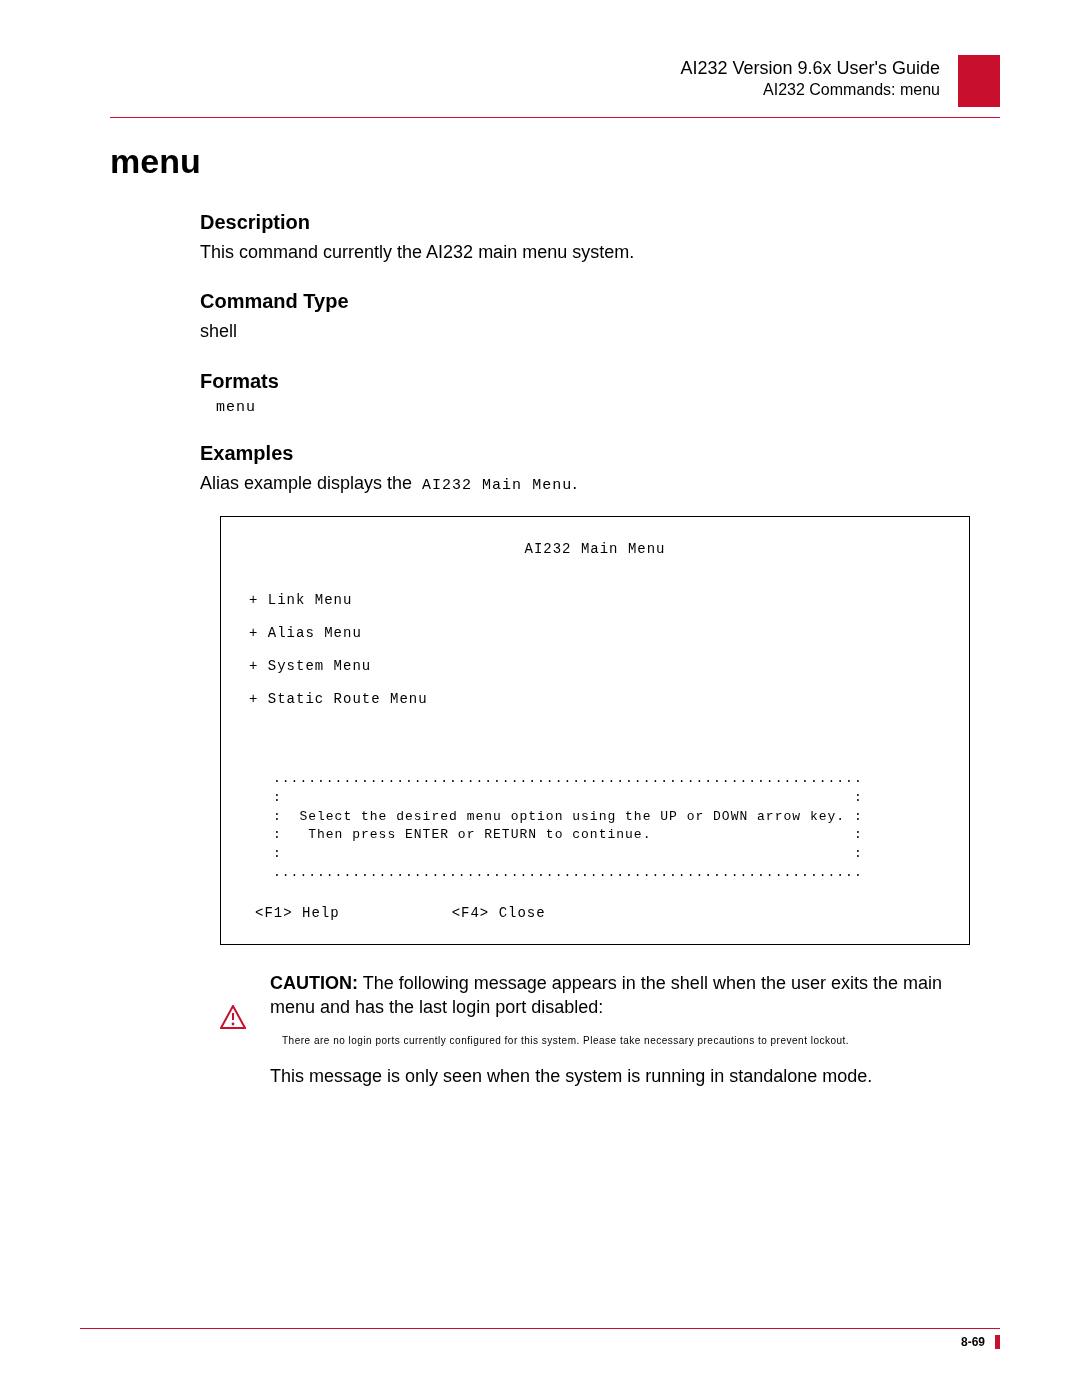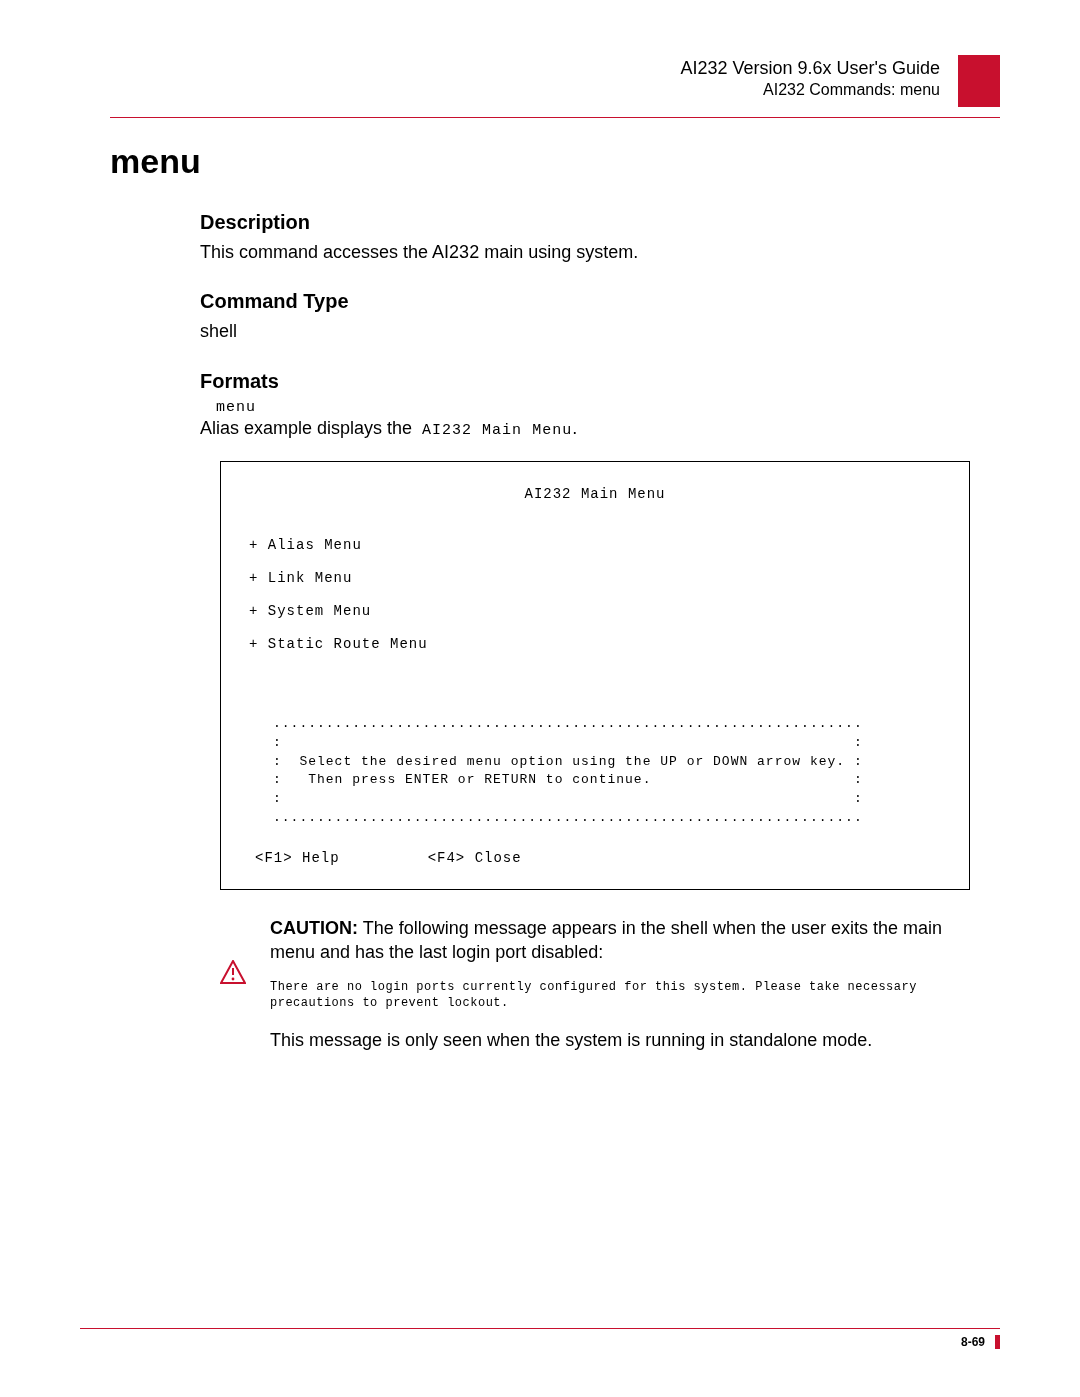--- a/index.html
+++ b/index.html
@@ -88,45 +88,45 @@
     margin: 12px 0;
   }
   .term-instr {
     margin: 60px 24px 20px 24px;
     white-space: pre;
     font-size: 13px;
     line-height: 1.45;
   }
   .term-fn {
     display: flex;
-    gap: 88px;
+    gap: 112px;
     margin: 16px 0 4px 6px;
   }
   .caution-row {
     display: flex;
     align-items: center;
     gap: 24px;
     margin-left: 20px;
   }
   .caution-icon {
     flex: 0 0 auto;
     margin-top: -24px;
   }
   .caution-body {
     flex: 1;
   }
   .caution-label {
     font-weight: bold;
   }
   .caution-mono {
-    font-family: Liberation Mono, monospace;
-    font-size: 12px;
+    font-family: Liberation Sans, sans-serif;
+    font-size: 10px;
     letter-spacing: 0.5px;
     line-height: 1.4;
-    margin: 14px 0 16px 0;
+    margin: 14px 0 16px 12px;
   }
   .footer {
     position: absolute;
     left: 80px;
     right: 80px;
     bottom: 48px;
   }
   .footer-line {
     border: none;
     border-top: 1px solid #C8102E;
@@ -163,36 +163,37 @@
     <div class="red-block"></div>
   </div>
 
   <hr class="divider">
 
   <h1 class="command-title">menu</h1>
 
   <div class="content">
 
     <h2 class="section">Description</h2>
-    <p class="body-text">This command accesses the AI232 main using system.</p>
+    <p class="body-text">This command currently the AI232 main menu system.</p>
 
     <h2 class="section">Command Type</h2>
     <p class="body-text">shell</p>
 
     <h2 class="section">Formats</h2>
     <div class="formats-value">menu</div>
 
+    <h2 class="section">Examples</h2>
     <p class="body-text">
       <span>Alias example displays the</span><span class="mono-inline"> AI232 Main Menu</span><span>.</span>
     </p>
 
     <div class="terminal-box">
       <div class="term-title">AI232 Main Menu</div>
+      <div class="term-item">+ Link Menu</div>
       <div class="term-item">+ Alias Menu</div>
-      <div class="term-item">+ Link Menu</div>
       <div class="term-item">+ System Menu</div>
       <div class="term-item">+ Static Route Menu</div>
       <div class="term-instr">...................................................................
 :                                                                 :
 :  Select the desired menu option using the UP or DOWN arrow key. :
 :   Then press ENTER or RETURN to continue.                       :
 :                                                                 :
 ...................................................................</div>
       <div class="term-fn">
         <span>&lt;F1&gt; Help</span>

